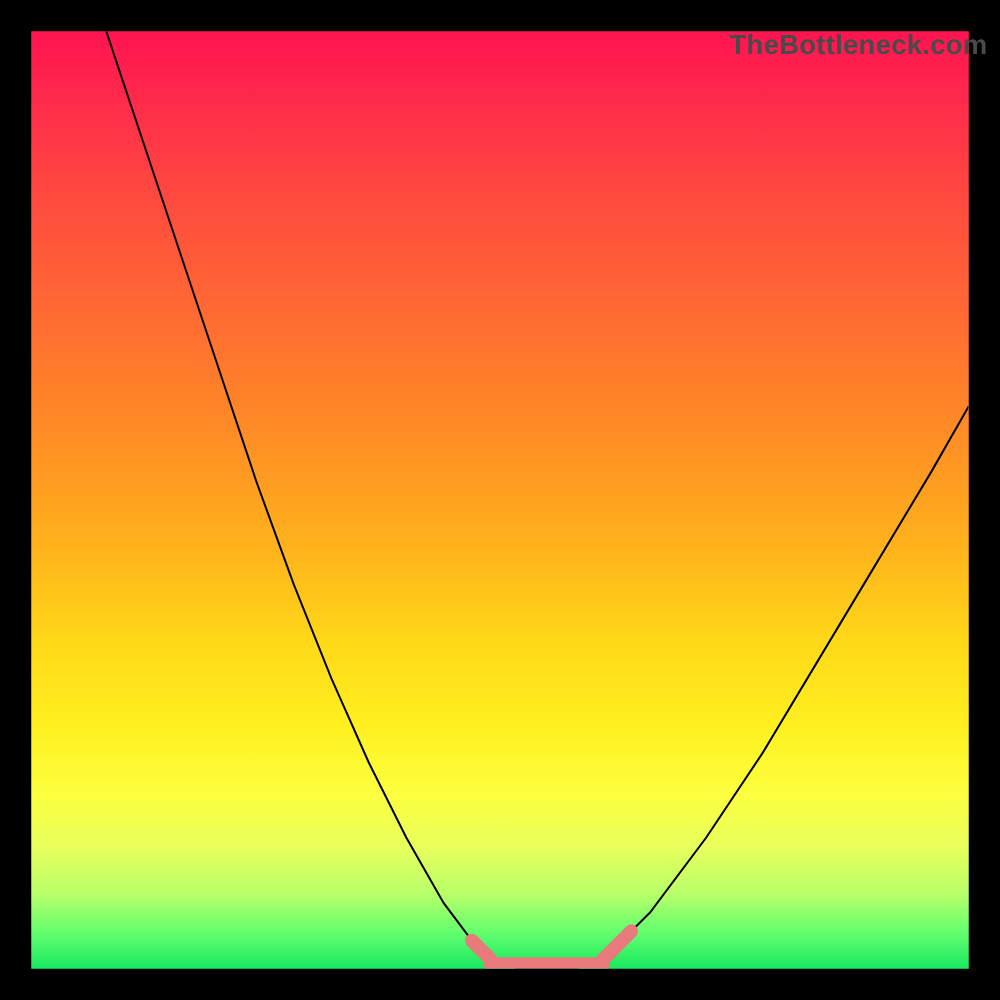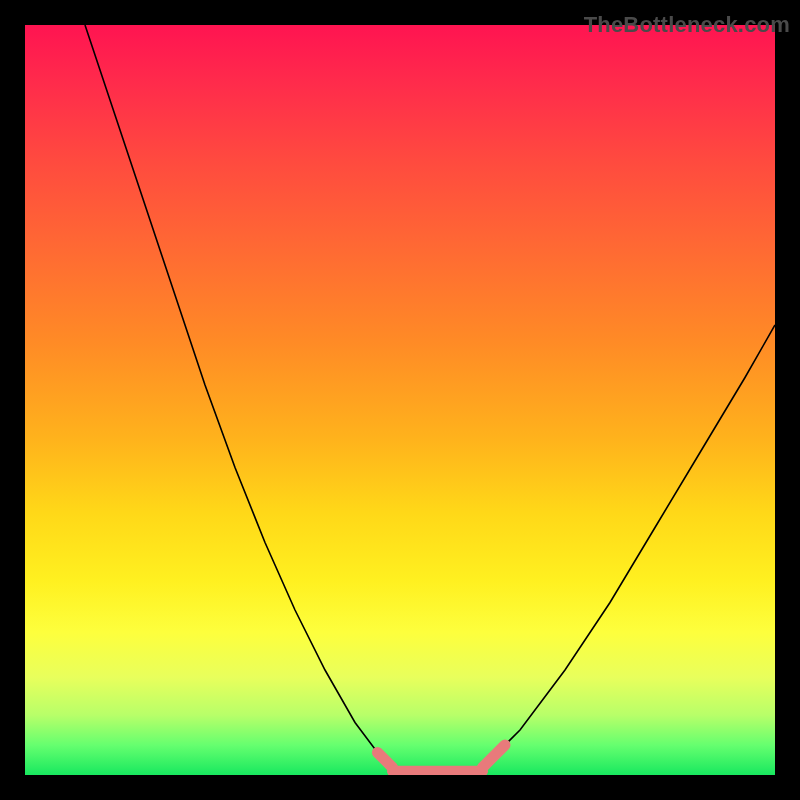--- a/index.html
+++ b/index.html
@@ -36,21 +36,21 @@
       #fff020 74%,
       #fdff3d 81%,
       #e8ff5c 87%,
       #b8ff69 92%,
       #66ff6f 96%,
       #18e85f 100%
     );
   }
   .wm {
     position: absolute;
-    top: 12px;
+    top: 23px;
     right: 10px;
     color: #4a4a4a;
     font-size: 22px;
     font-weight: 600;
     letter-spacing: 0.2px;
     user-select: none;
   }
   svg.curves {
     position: absolute;
     left: 0;

